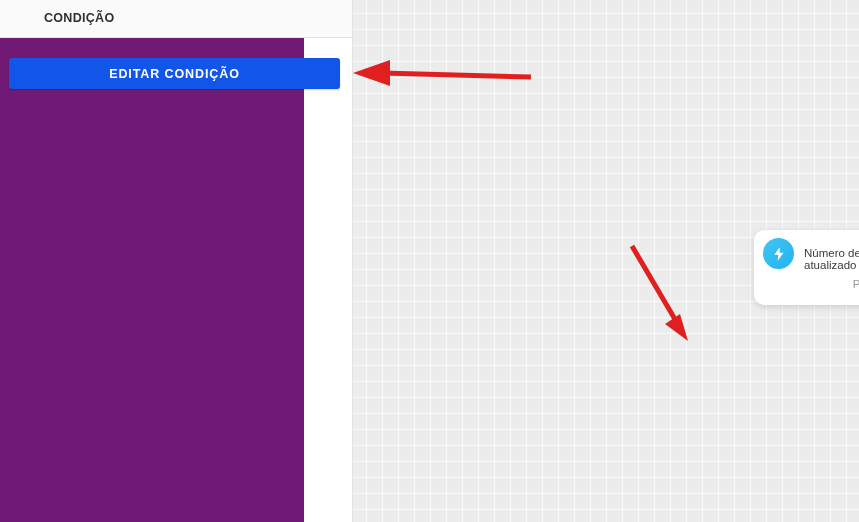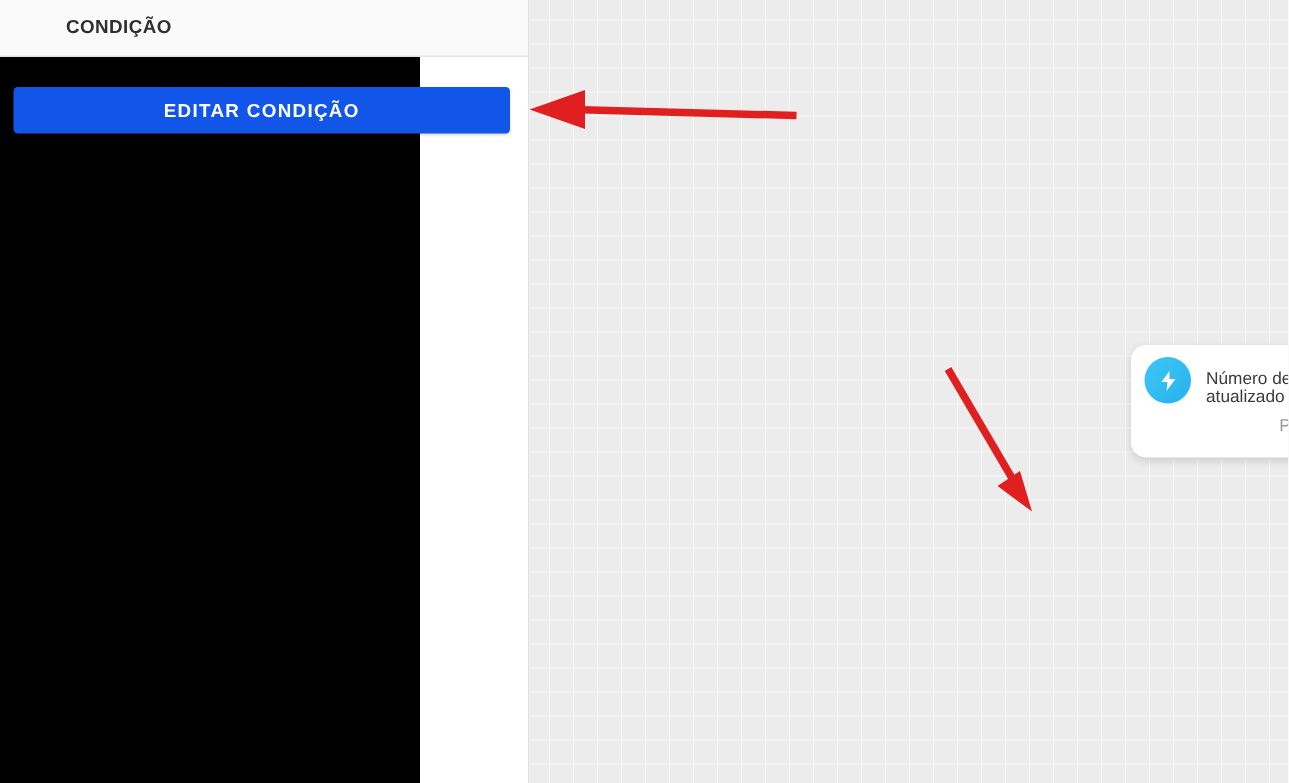--- a/index.html
+++ b/index.html
@@ -47,21 +47,22 @@
     font-weight: bold;
     letter-spacing: 0.3px;
     color: #2f2f2f;
     margin-left: 32px;
   }
   .sidebar-body {
     position: absolute;
     left: 0; top: 38px;
     width: 280px;
     bottom: 0;
-    background: #000000;
+    background: #701a75;
+    padding-left: 24px;
   }
   .edit-button {
     position: absolute;
     left: 9px;
     top: 20px;
     width: 331px;
     height: 31px;
     background: #1156e8;
     border: none;
     border-radius: 3px;

